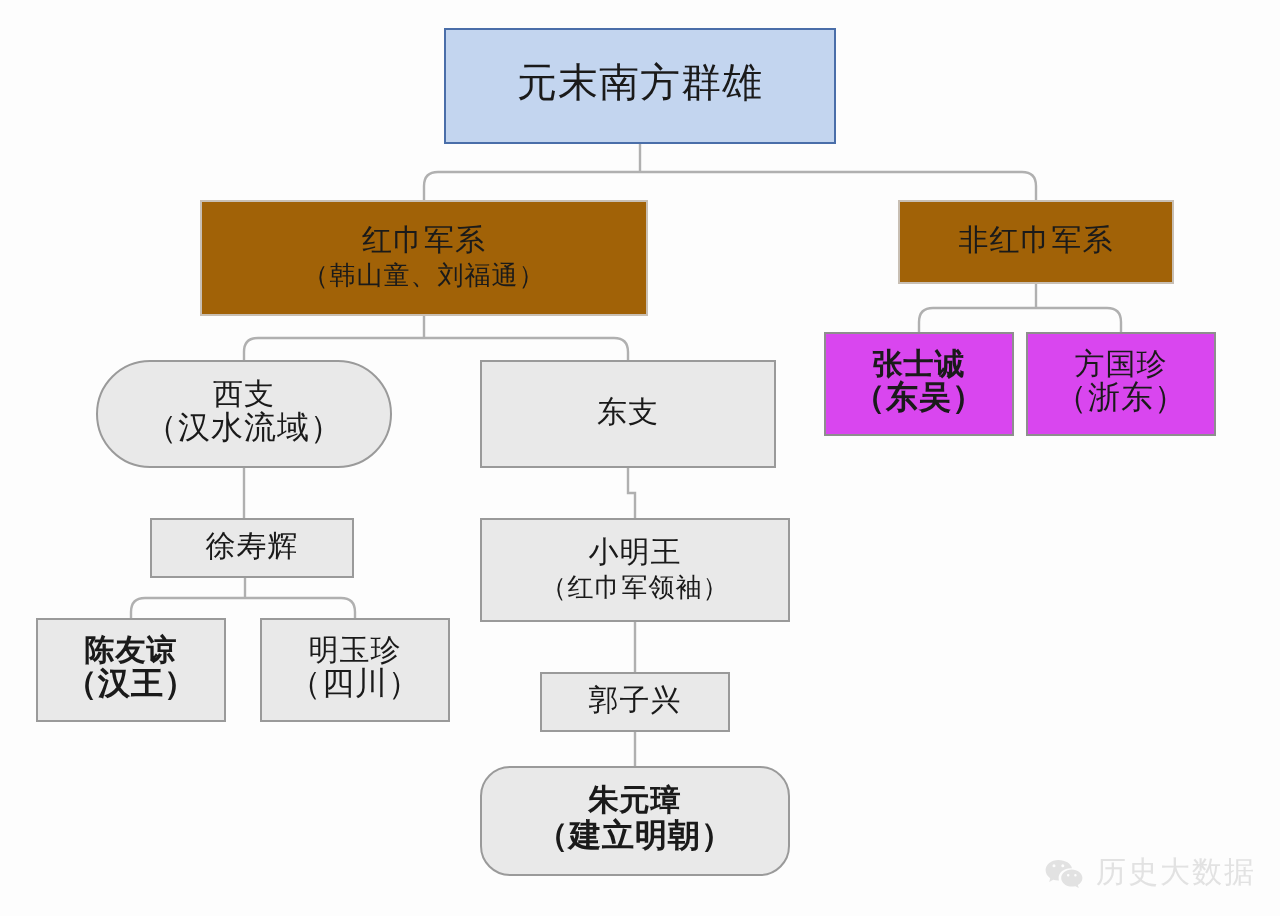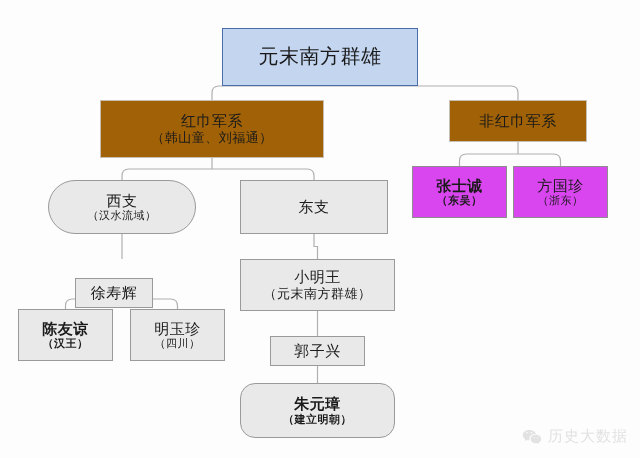--- a/index.html
+++ b/index.html
@@ -56,21 +56,21 @@
     background: #e9e9e9;
     border: 1px solid #9a9a9a;
   }
   .n-white {
     background: #d946ef;
     border: 1px solid #8e8e8e;
   }
   .bold { font-weight: bold; }
   .fs-20 { font-size: 20px; }
   .fs-15 { font-size: 15px; }
-  .fs-14 { font-size: 11px; }
+  .fs-14 { font-size: 16px; }
   .fs-13 { font-size: 13px; }
 
   #watermark {
     position: absolute;
     right: 12px;
     bottom: 12px;
     display: flex;
     align-items: center;
     gap: 6px;
     color: #e2e2e2;
@@ -100,21 +100,21 @@
         <path d="M314 234 L314 246.5 L317.5 246.5 L317.5 259"></path>
         <path d="M122.5 289 L122.5 299"></path>
         <path d="M122.5 299 L72.5 299 Q65.5 299 65.5 306 L65.5 309"></path>
         <path d="M122.5 299 L170.5 299 Q177.5 299 177.5 306 L177.5 309"></path>
         <path d="M317.5 311 L317.5 336"></path>
         <path d="M317.5 366 L317.5 383"></path>
       </g>
   </svg>
 
   <div id="node-layer">
-      <div class="node n-blue" style="left: 222px; top: 28px; width: 196px; height: 58px;">
+      <div class="node n-blue" style="left: 222px; top: 14px; width: 196px; height: 58px;">
         <span class="l1 fs-20">元末南方群雄</span>
       </div>
       <div class="node n-cream" style="left: 100px; top: 100px; width: 224px; height: 58px;">
         <span class="l1 fs-15">红巾军系</span>
         <span class="l2 fs-13">（韩山童、刘福通）</span>
       </div>
       <div class="node n-cream" style="left: 449px; top: 100px; width: 138px; height: 42px;">
         <span class="l1 fs-15">非红巾军系</span>
       </div>
       <div class="node n-white" style="left: 412px; top: 166px; width: 95px; height: 52px;">
@@ -125,26 +125,26 @@
         <span class="l1 fs-15">方国珍</span>
         <span class="l2 fs-14">（浙东）</span>
       </div>
       <div class="node n-gray" style="left: 48px; top: 180px; width: 148px; height: 54px; border-radius: 27px;">
         <span class="l1 fs-15">西支</span>
         <span class="l2 fs-14">（汉水流域）</span>
       </div>
       <div class="node n-gray" style="left: 240px; top: 180px; width: 148px; height: 54px;">
         <span class="l1 fs-15">东支</span>
       </div>
-      <div class="node n-gray" style="left: 75px; top: 259px; width: 78px; height: 30px; margin-top: 19px;">
+      <div class="node n-gray" style="left: 75px; top: 259px; width: 102px; height: 30px;">
         <span class="l1 fs-15">徐寿辉</span>
       </div>
       <div class="node n-gray" style="left: 240px; top: 259px; width: 155px; height: 52px;">
         <span class="l1 fs-15">小明王</span>
-        <span class="l2 fs-13">（元末南方群雄）</span>
+        <span class="l2 fs-13">（红巾军领袖）</span>
       </div>
       <div class="node n-gray" style="left: 18px; top: 309px; width: 95px; height: 52px;">
         <span class="l1 fs-15 bold">陈友谅</span>
         <span class="l2 fs-14 bold">（汉王）</span>
       </div>
       <div class="node n-gray" style="left: 130px; top: 309px; width: 95px; height: 52px;">
         <span class="l1 fs-15">明玉珍</span>
         <span class="l2 fs-14">（四川）</span>
       </div>
       <div class="node n-gray" style="left: 270px; top: 336px; width: 95px; height: 30px;">

